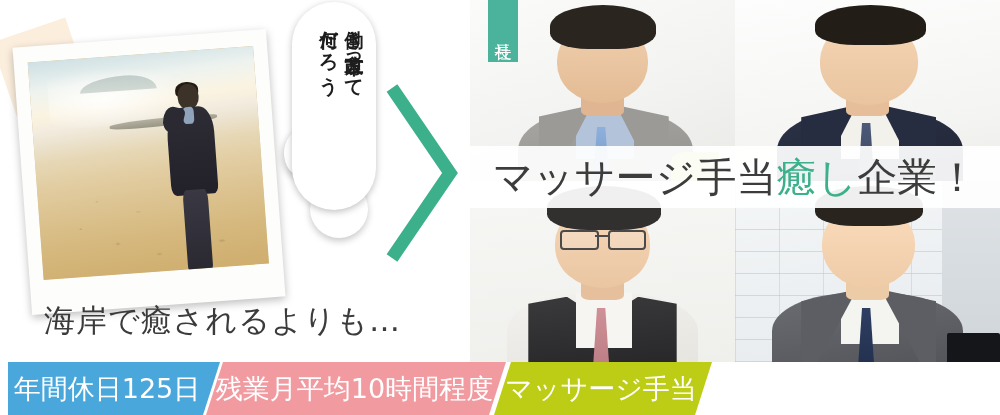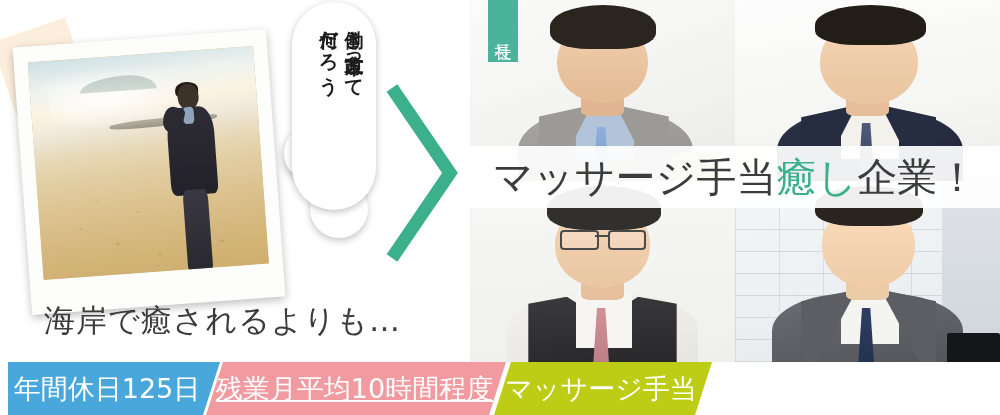--- a/index.html
+++ b/index.html
@@ -268,21 +268,21 @@
   }
   .seg-1{left:0;width:212px;background:#4aa7dc;
     clip-path:polygon(0 0,212px 0,195px 53px,0 53px);}
   .seg-2{left:198px;width:300px;background:#f19ba1;
     clip-path:polygon(17px 0,300px 0,283px 53px,0 53px);}
   .seg-3{left:486px;width:218px;background:#bdcc14;
     clip-path:polygon(17px 0,218px 0,201px 53px,0 53px);}
   .seg-4{left:692px;width:308px;background:#f7901e;
     clip-path:polygon(17px 0,308px 0,308px 53px,0 53px);}
   .seg-1 .t{margin-right:14px;}
-  .seg-2 .t{margin-left:3px;margin-right:6px;text-decoration:underline;}
+  .seg-2 .t{margin-left:3px;margin-right:6px;}
   .seg-3 .t{margin-right:4px;}
   .seg-4 .t{margin-left:14px;}
 </style>
 </head>
 <body>
 
 <div id="banner">
 
   <div id="left-panel">
 

